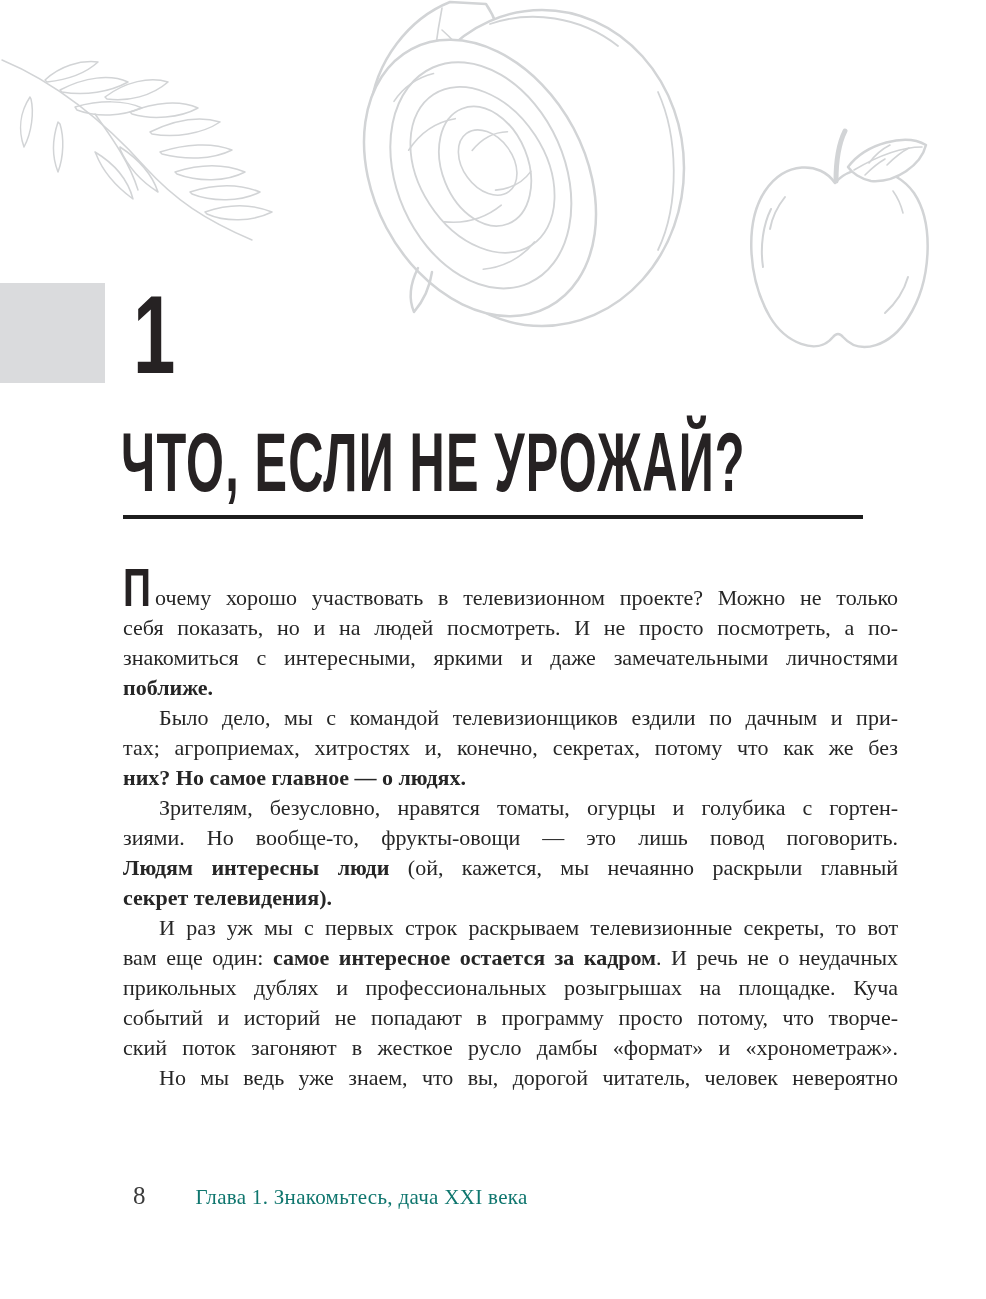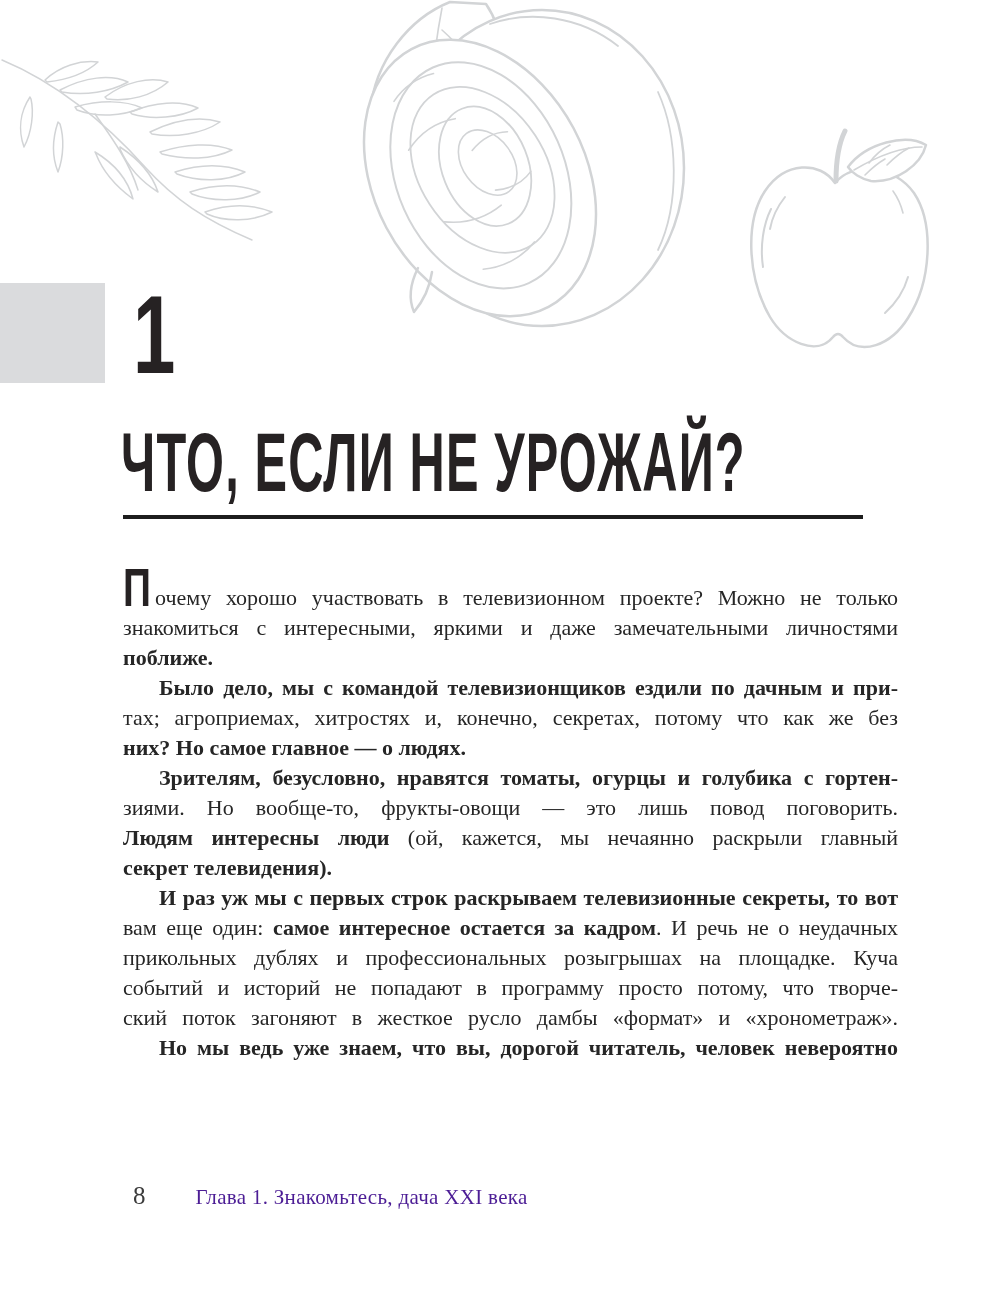--- a/index.html
+++ b/index.html
@@ -13,31 +13,31 @@
         font-family:"Liberation Sans",sans-serif;font-weight:bold;font-size:112px;color:#262223;
         transform:scaleX(0.68);transform-origin:left bottom;letter-spacing:-2px;}
   #chapter-title{position:absolute;left:121px;top:420px;line-height:1;white-space:nowrap;
         font-family:"Liberation Sans",sans-serif;font-weight:bold;font-size:84px;color:#262223;
         transform:scaleX(0.58);transform-origin:left top;letter-spacing:2px;}
   #title-rule{position:absolute;left:123px;top:515px;width:740px;height:4px;background:#1d1d1d;}
 
   #body-text{position:absolute;left:123px;top:583px;width:775px;font-size:22px;line-height:30px;}
   .bodyline{text-align:justify;text-align-last:justify;height:30px;overflow:visible;white-space:nowrap;}
   .bodyline.lastleft{text-align-last:left;font-weight:bold;}
-  .bodyline.indent{padding-left:36px;font-weight:bold;}
+  .bodyline.indent{padding-left:36px;}
   .bodyline.dropgap{padding-left:32px;}
   .bodyline b{font-weight:bold;font-family:Liberation Serif, serif;}
 
   #drop-cap{position:absolute;left:123px;top:560px;line-height:1;
         font-family:"Liberation Sans",sans-serif;font-weight:bold;font-size:54px;color:#262223;
         transform:scaleX(0.72);transform-origin:left bottom;}
 
   #footer{position:absolute;left:133px;top:1182px;width:700px;display:flex;align-items:baseline;}
   #page-number{font-size:25px;color:#3c3c3c;}
-  #running-title{margin-left:50px;font-size:21px;color:#4c1d95;letter-spacing:0.3px;}
+  #running-title{margin-left:50px;font-size:21px;color:#0f766e;letter-spacing:0.3px;}
 </style>
 </head>
 <body>
 
 <div id="page">
 
   <svg style="left:0;top:52px;" width="295" height="200" viewBox="0 0 295 200">
     <g class="lineart" stroke-width="1.5">
       <path d="M2,8 C55,30 105,70 145,115 C175,148 205,168 252,188"></path>
       <path d="M95,62 C115,90 130,112 138,138"></path>
@@ -109,20 +109,21 @@
 
   <div id="chapter-block"></div>
   <div id="chapter-number">1</div>
   <div id="chapter-title">ЧТО, ЕСЛИ НЕ УРОЖАЙ?</div>
   <div id="title-rule"></div>
 
   <div id="drop-cap">П</div>
   <div id="body-text">
       <div>
         <div class="bodyline dropgap"><span>очему хорошо участвовать в телевизионном проекте? Можно не только</span></div>
+        <div class="bodyline"><span>себя показать, но и на людей посмотреть. И не просто посмотреть, а по-</span></div>
         <div class="bodyline"><span>знакомиться с интересными, яркими и даже замечательными личностями</span></div>
         <div class="bodyline lastleft"><span>поближе.</span></div>
       </div>
       <div>
         <div class="bodyline indent"><span>Было дело, мы с командой телевизионщиков ездили по дачным и при-</span></div>
         <div class="bodyline"><span>тах; агроприемах, хитростях и, конечно, секретах, потому что как же без</span></div>
         <div class="bodyline lastleft"><span>них? Но самое главное — о людях.</span></div>
       </div>
       <div>
         <div class="bodyline indent"><span>Зрителям, безусловно, нравятся томаты, огурцы и голубика с гортен-</span></div>

